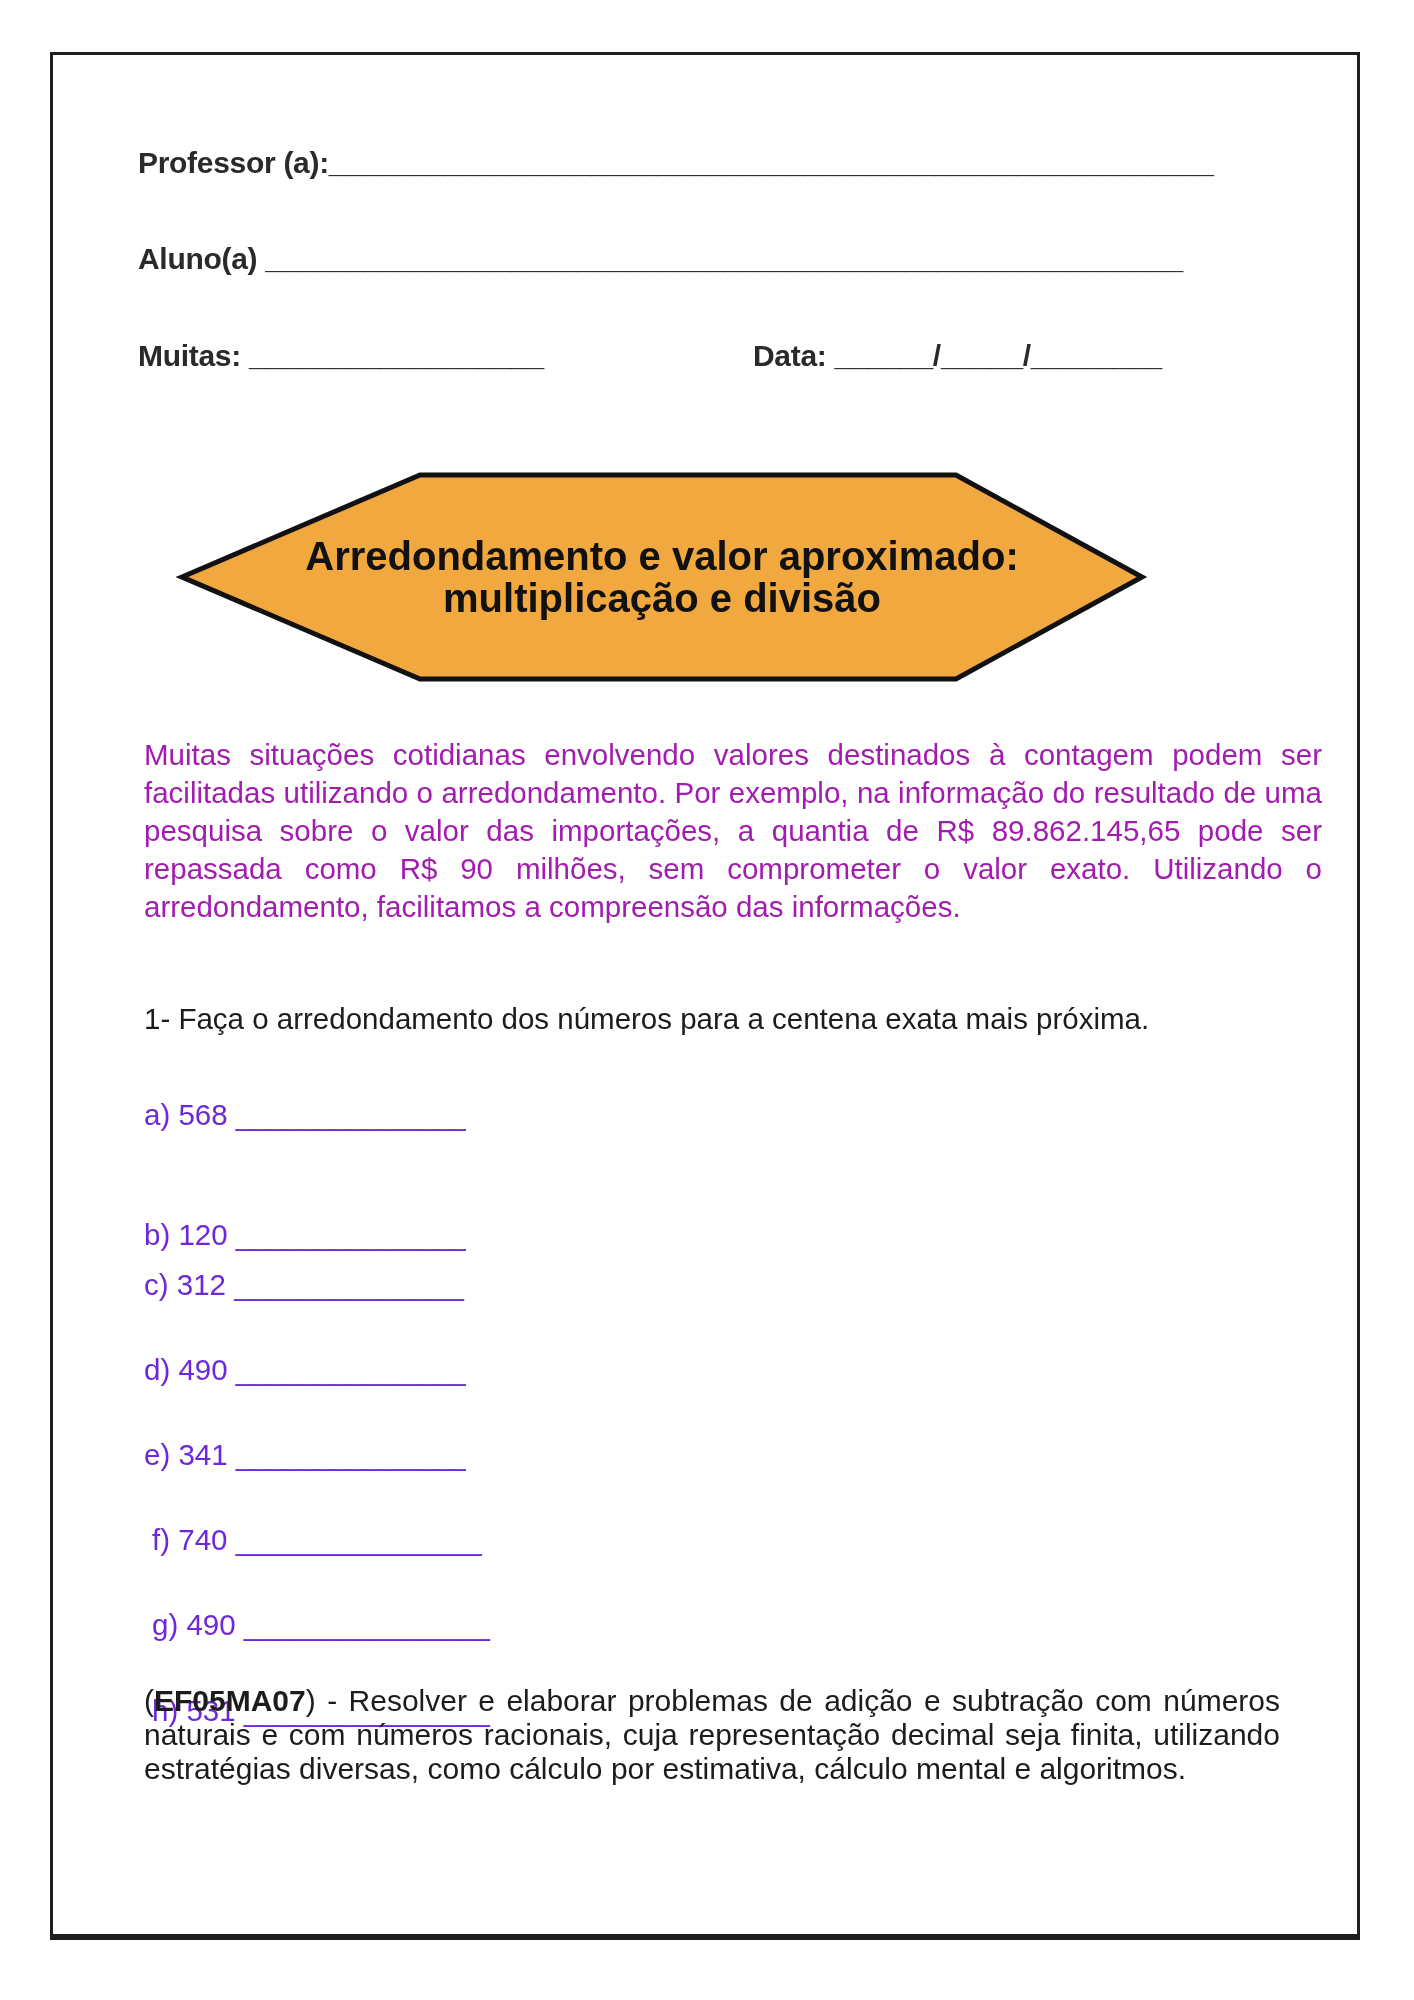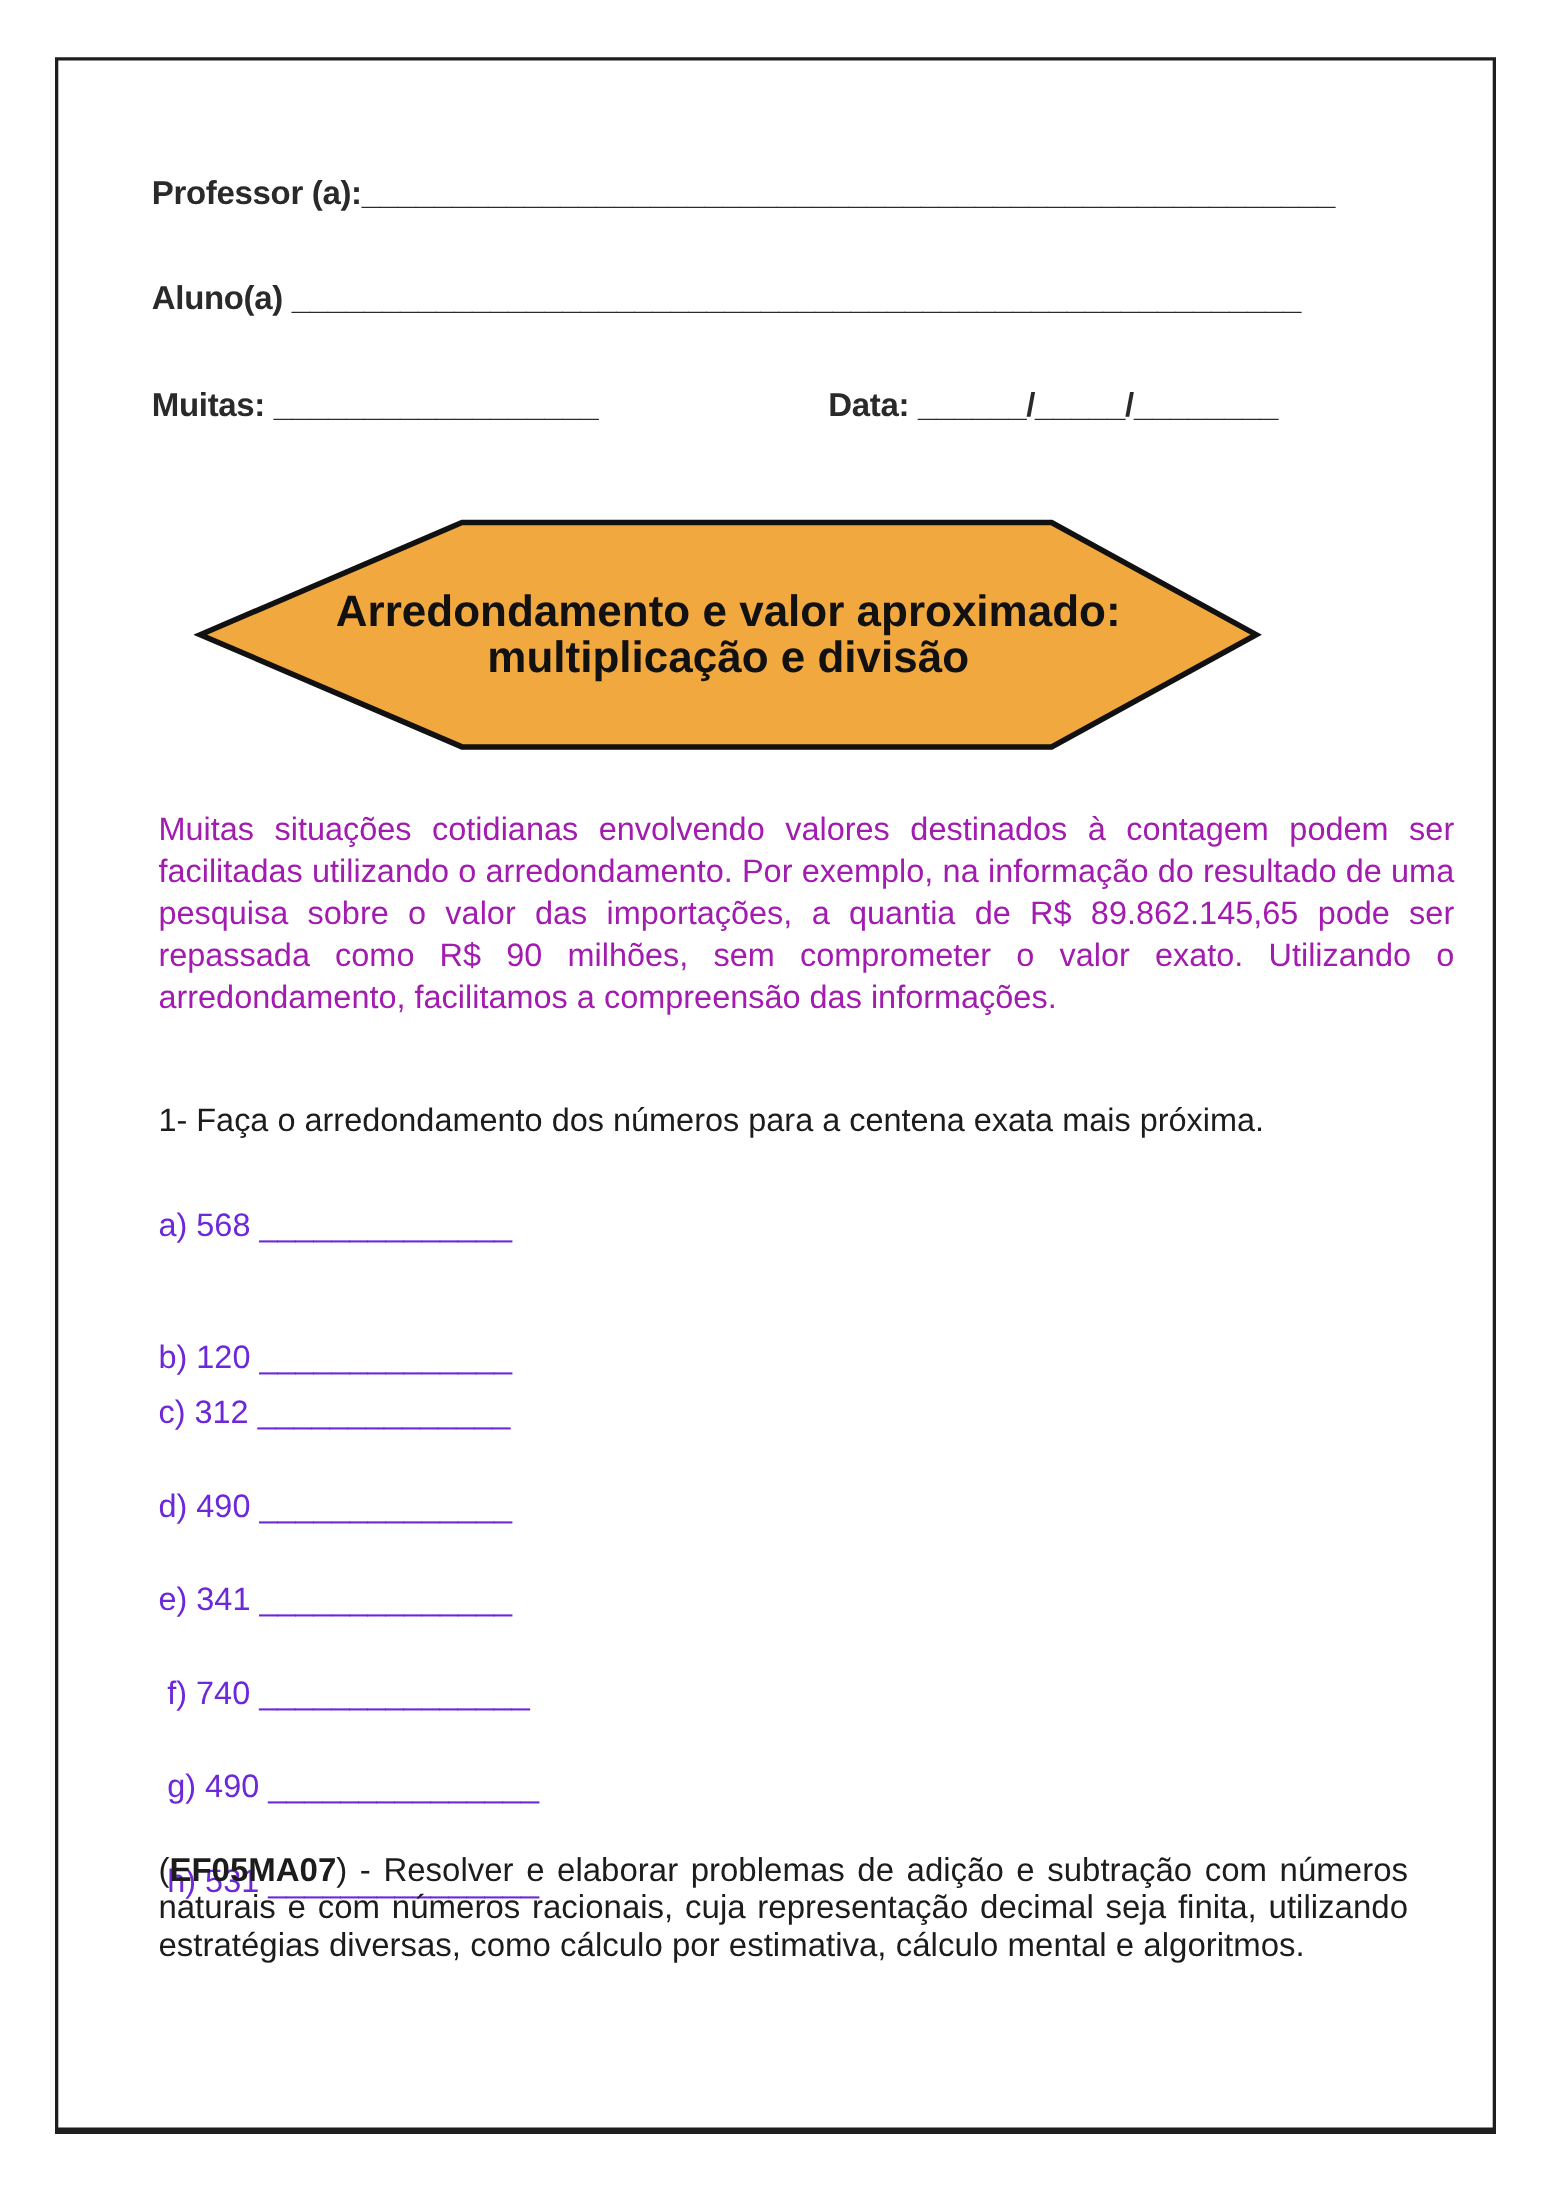--- a/index.html
+++ b/index.html
@@ -27,21 +27,20 @@
     box-sizing: border-box;
   }
   .hdr-row {
     position: absolute;
     left: 138px;
     font-size: 30px;
     font-weight: bold;
     color: #2a2a2a;
     letter-spacing: -0.3px;
     white-space: nowrap;
-    margin-top: 13px;
   }
   .hdr-row .blank { font-weight: bold; }
   .row-professor { top: 146px; }
   .row-aluno     { top: 242px; }
   .row-turma     { top: 339px; width: 1160px; }
   .data-group {
     position: absolute;
     left: 615px;
     top: 0;
     white-space: nowrap;

